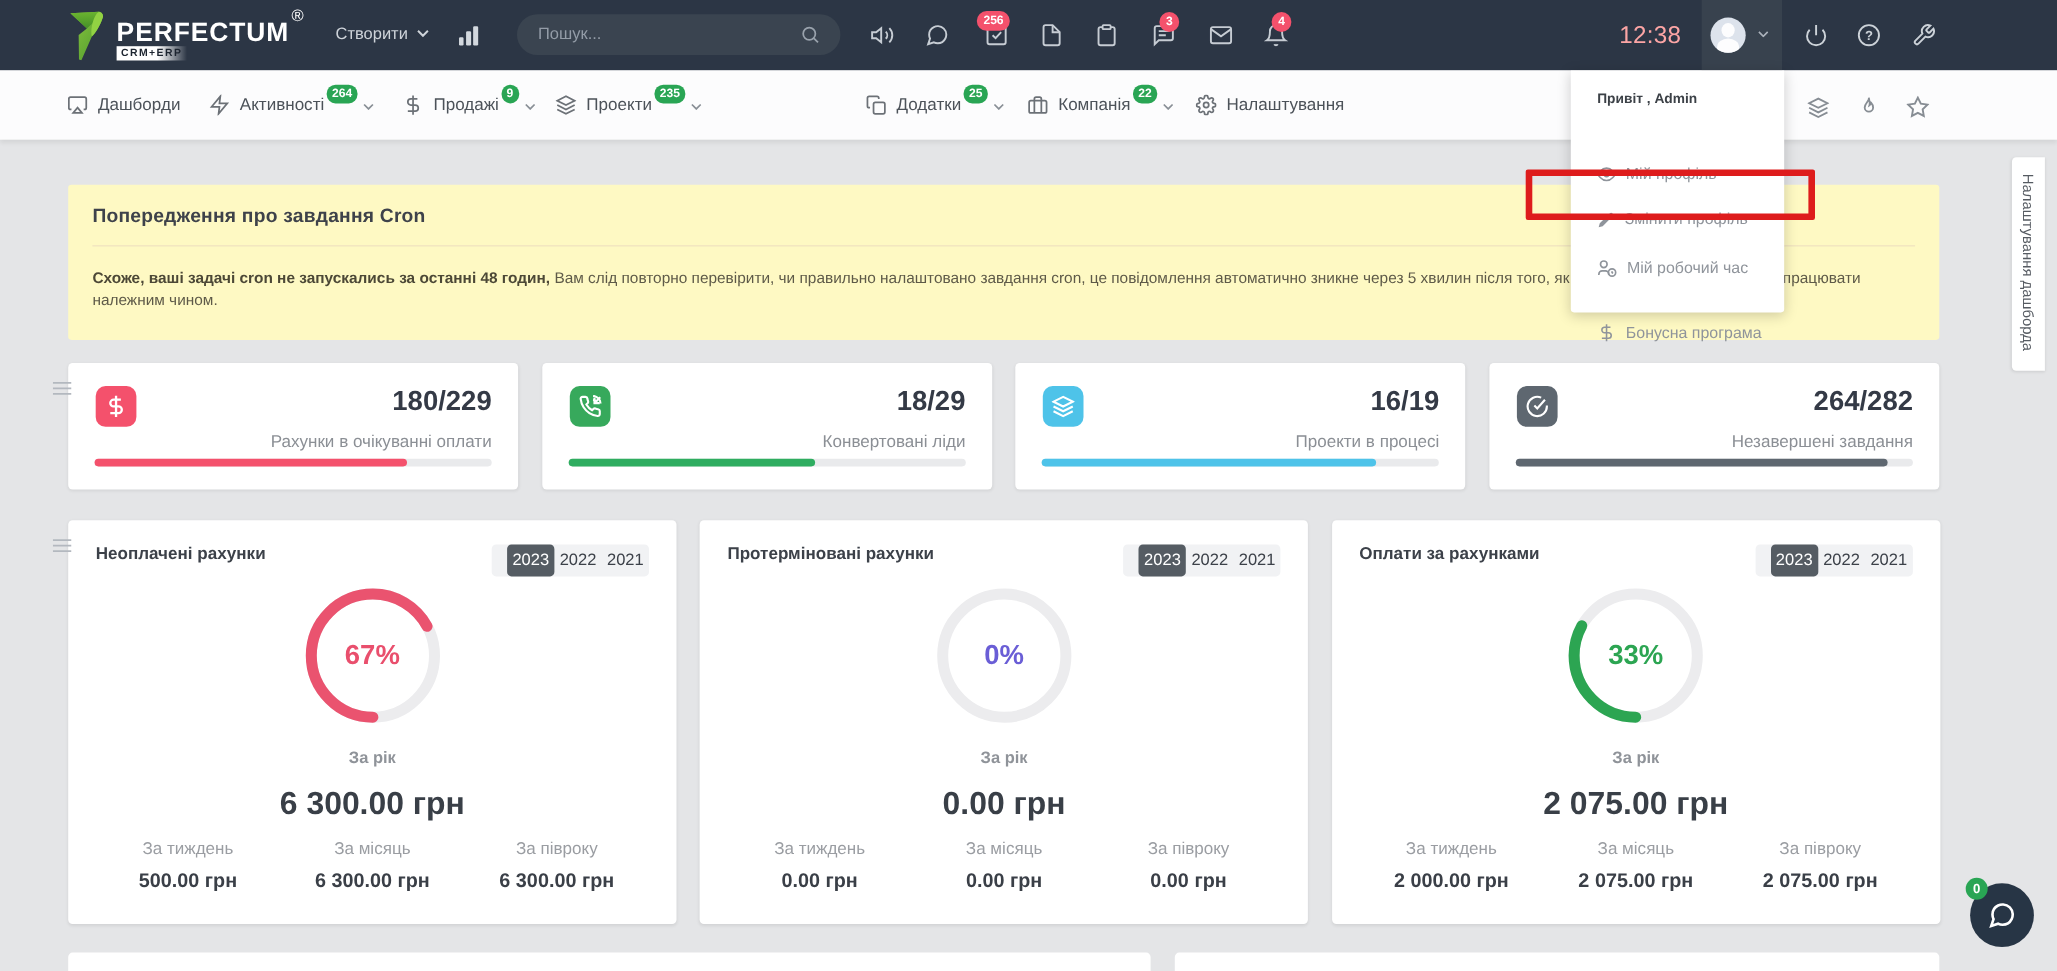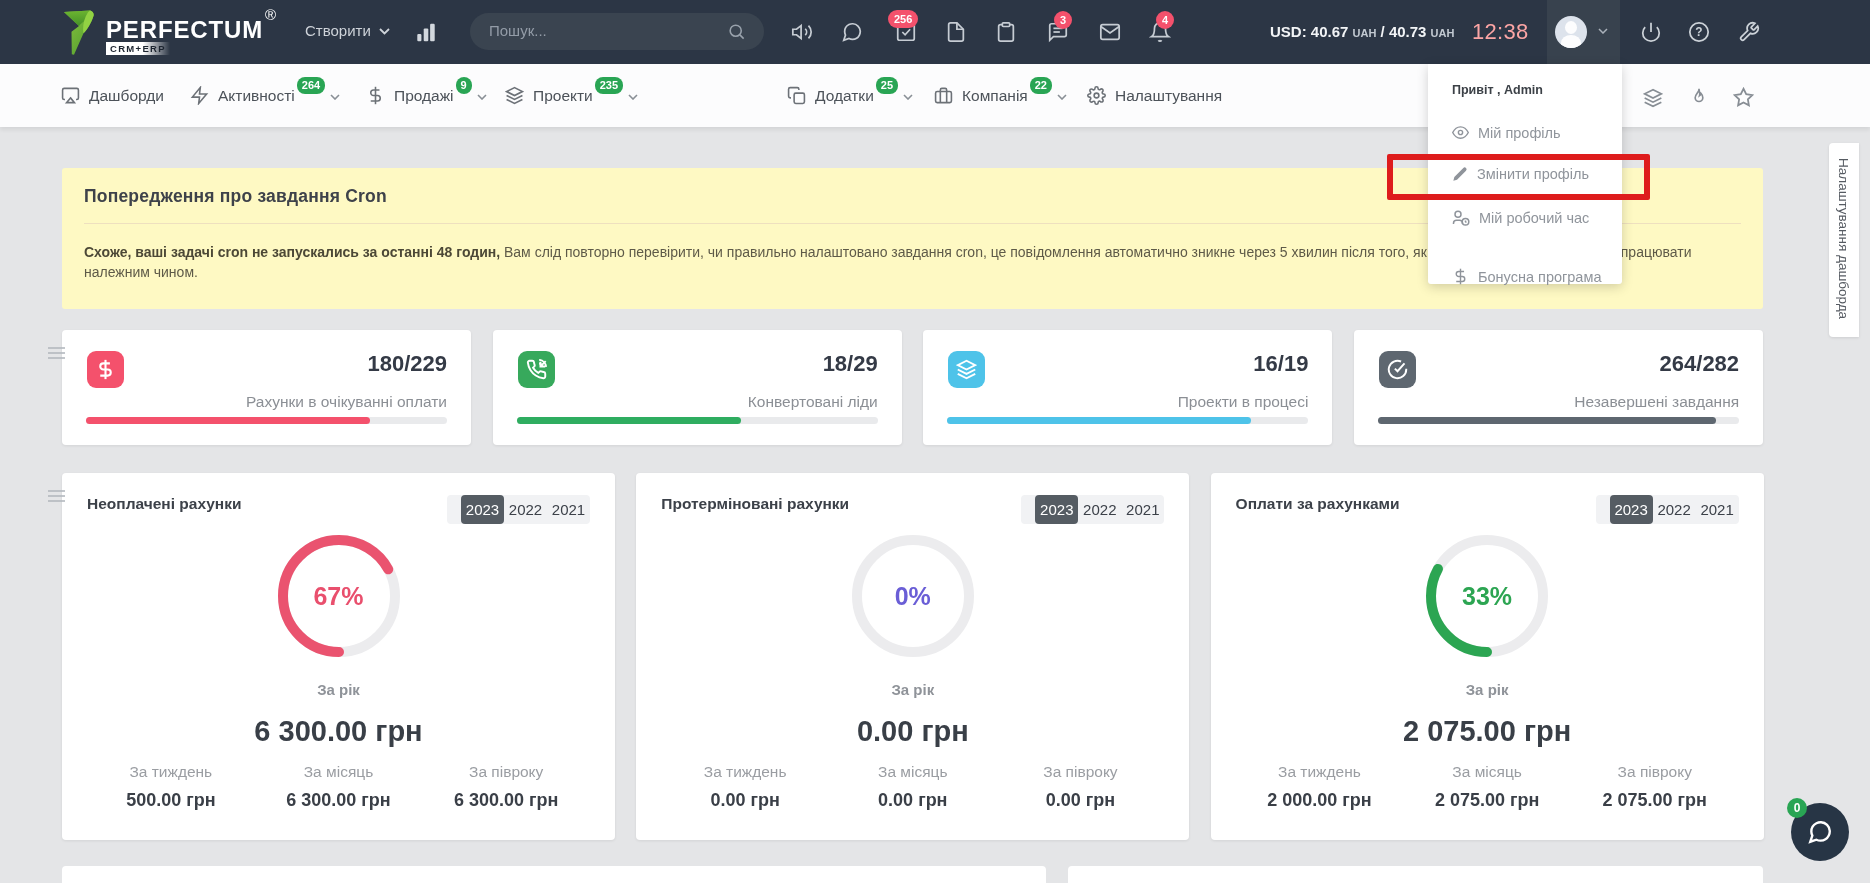--- a/index.html
+++ b/index.html
@@ -46,21 +46,21 @@
 #warn { position:absolute; left:62px; top:168px; width:1701px; height:141px; background:#fef9c3; border-radius:3px; }
 #warn h2 { position:absolute; left:22px; top:18px; font-size:17.5px; color:#3e424a; letter-spacing:0.2px; }
 #warn .sep { position:absolute; left:22px; right:22px; top:55px; height:1px; background:#eee0bf; }
 #warn .bod { position:absolute; left:22px; top:74px; width:1680px; font-size:14px; line-height:20px; color:#5e5a48; }
 #warn .bod b { color:#4c4836; }
 
 .scard { position:absolute; top:330px; width:409px; height:115px; background:#fff; border-radius:4px;
   box-shadow:0 1px 3px rgba(0,0,0,0.08); }
 .scard .ic { position:absolute; left:25px; top:21px; width:37px; height:37px; border-radius:9px; }
 .scard .ic svg { position:absolute; left:8px; top:8px; }
-.scard .num { position:absolute; right:24px; top:21px; font-size:22px; font-weight:bold; color:#343a46; }
+.scard .num { position:absolute; right:24px; top:21px; font-size:25px; font-weight:bold; color:#343a46; }
 .scard .sub { position:absolute; right:24px; top:63px; font-size:15.5px; color:#8b8f95; }
 .scard .trk { position:absolute; left:24px; right:24px; top:87px; height:7px; border-radius:3.5px; background:#e9eaec; }
 .scard .fil { position:absolute; left:0; top:0; height:7px; border-radius:3.5px; }
 
 .ccard { position:absolute; top:473px; width:553px; height:367px; background:#fff; border-radius:4px;
   box-shadow:0 1px 3px rgba(0,0,0,0.08); }
 .ccard h3 { position:absolute; left:25px; top:22px; font-size:15.5px; color:#3c4149; }
 .yrs { position:absolute; right:25px; top:22px; height:29px; background:#f1f2f4; border-radius:4px; display:flex;padding-left:14px; }
 .yrs div { width:43px; text-align:center; line-height:29px; font-size:15px; color:#3c4149; }
 .yrs .on { background:#555c63; color:#fff; border-radius:4px; }
@@ -83,21 +83,21 @@
 #fab svg { position:absolute; left:16px; top:16px; }
 #fabbadge { position:absolute; left:1787px; top:798px; width:20px; height:20px; border-radius:50%;
   background:#29a554; color:#fff; font-size:12px; font-weight:bold; text-align:center; line-height:20px; }
 
 .drag { position:absolute; left:48px; width:17px; }
 
 
 #dd { position:absolute; left:1428px; top:64px; width:194px; height:220px; background:#fff;
   box-shadow:0 3px 12px rgba(0,0,0,0.18); border-radius:0 0 3px 3px; }
 #dd .hi { position:absolute; left:24px; top:19px; font-size:12.5px; color:#3c4147; font-weight:bold; }
-.dditem { position:absolute; left:24px; display:flex; align-items:center; font-size:14.5px; color:#8f949b; }
+.dditem { position:absolute; left:24px; display:flex; align-items:center; font-size:14.5px; color:#8f949b;margin-top:26px; }
 .dditem svg { margin-right:9px; }
 #redrect { position:absolute; left:1387px; top:154px; width:263px; height:46px; border:6px solid #de1c1c; border-radius:2px; z-index:40; }
 </style>
 </head>
 <body>
 
 <div id="hdr">
   <svg id="logo7" width="31" height="45" viewBox="0 0 31 45">
     <defs>
       <linearGradient id="g7a" x1="0" y1="0" x2="1" y2="1">
@@ -162,21 +162,20 @@
   <div class="badge-r" style="left:1054px;top:11px">3</div>
   <svg class="hicon" style="left:1099px" width="22" height="22" viewBox="0 0 24 24" fill="none" stroke="#c6ccd3" stroke-width="1.9">
       <rect x="2" y="4" width="20" height="16" rx="2"></rect>
       <polyline points="22 6 12 13 2 6"></polyline>
     </svg>
   <svg class="hicon" style="left:1149px" width="22" height="22" viewBox="0 0 24 24" fill="none" stroke="#c6ccd3" stroke-width="1.9">
       <path d="M18 8A6 6 0 0 0 6 8c0 7-3 9-3 9h18s-3-2-3-9"></path>
       <path d="M13.73 21a2 2 0 0 1-3.46 0"></path>
     </svg>
   <div class="badge-r" style="left:1156px;top:11px">4</div>
-  <div id="usd">USD: 40.67 <span class="sm">UAH</span> / 40.73 <span class="sm">UAH</span></div>
   <div id="clock">12:38</div>
   <div id="avblock">
     <div id="avatar">
         <div class="head"></div>
         <div class="bod"></div>
       </div>
     <svg id="avcaret" width="10" height="6" viewBox="0 0 10 6">
         <path d="M1 1l4 4 4-4" stroke="#aab1ba" stroke-width="1.5" fill="none"></path>
       </svg>
   </div>

